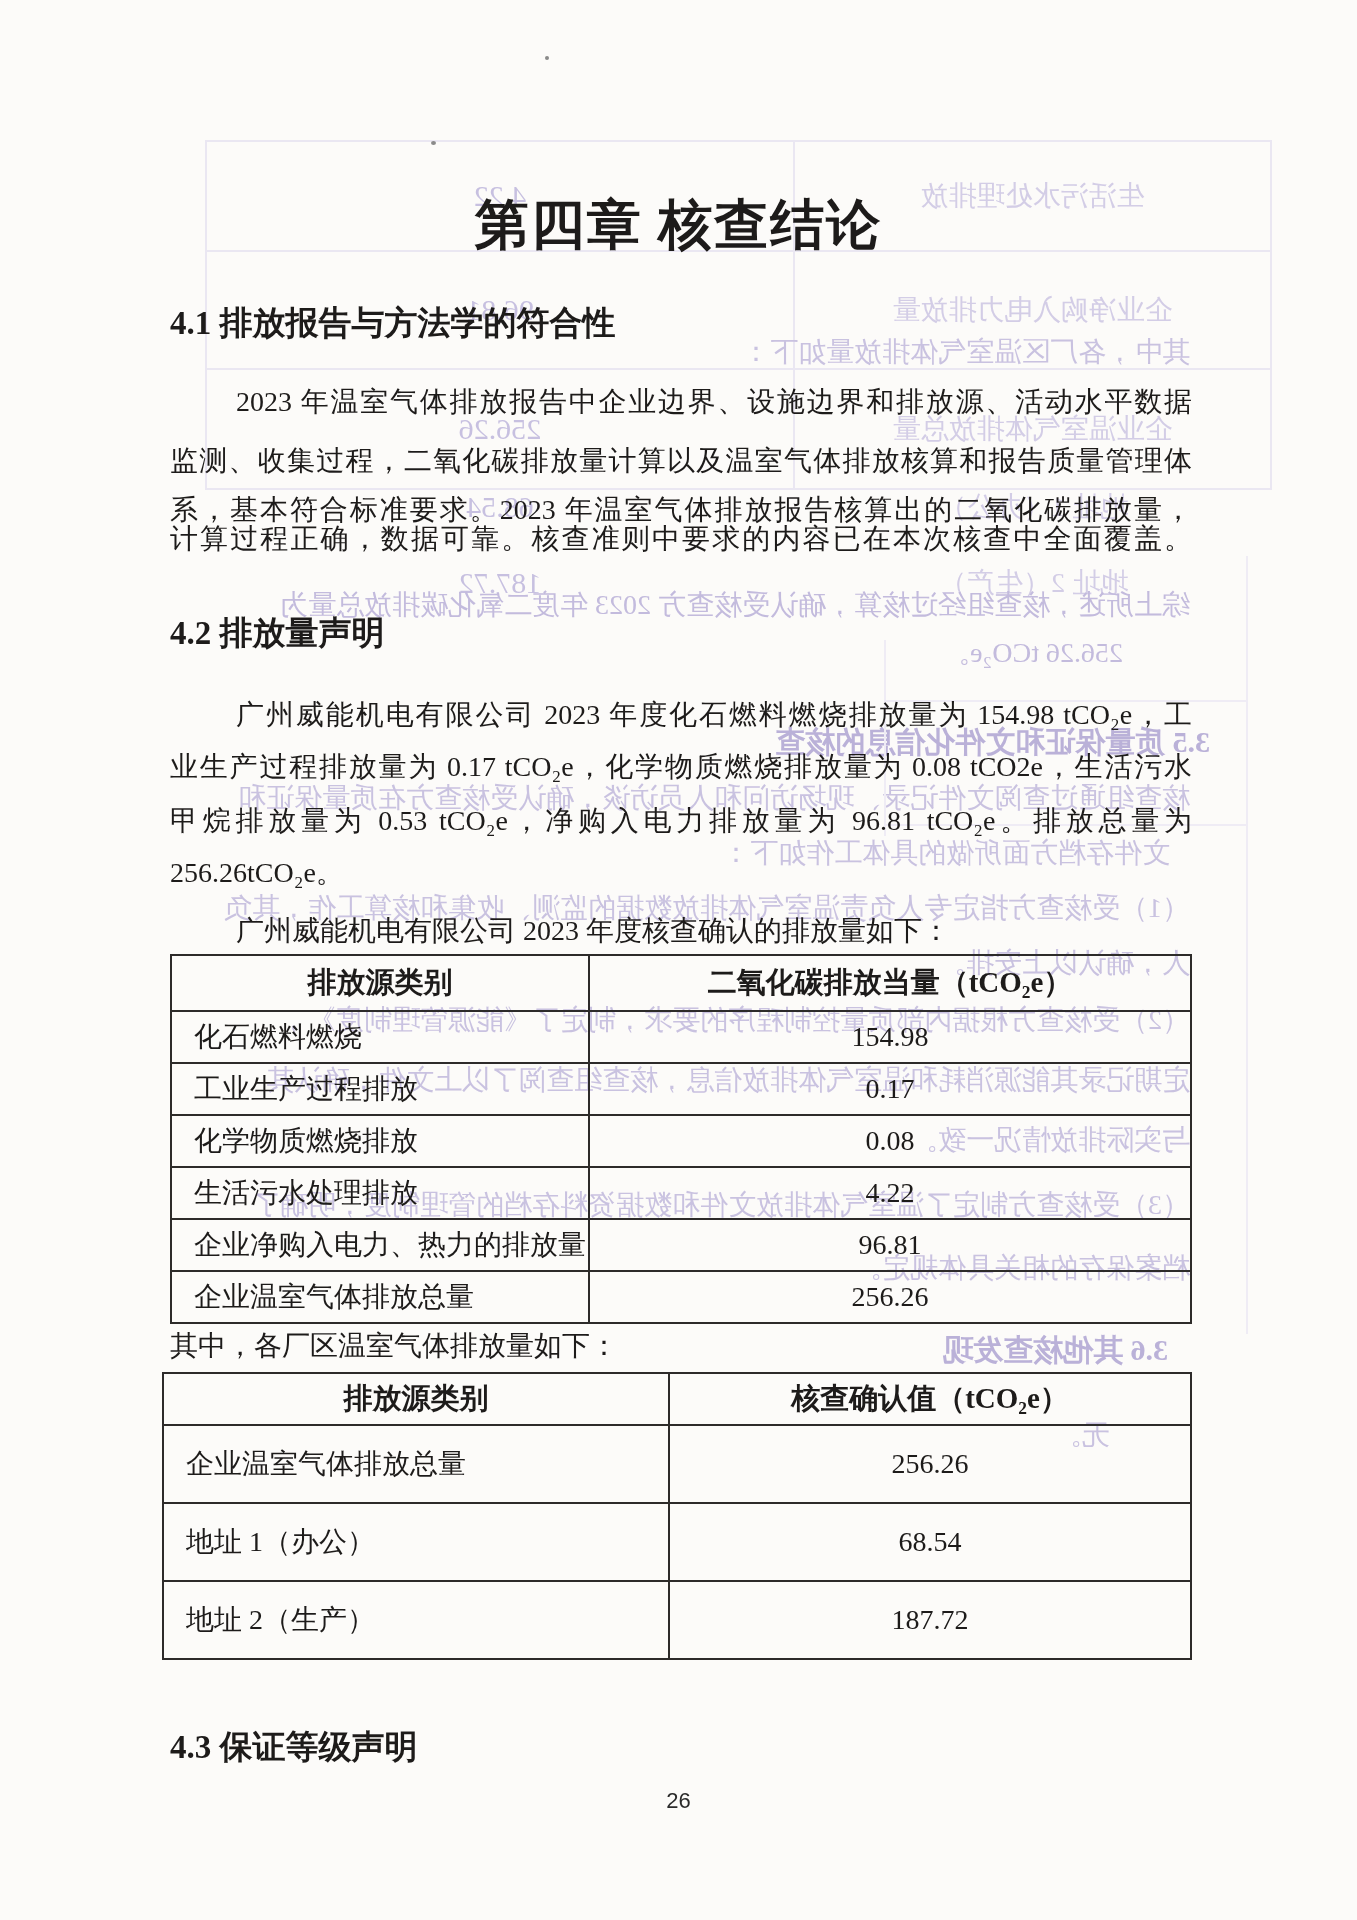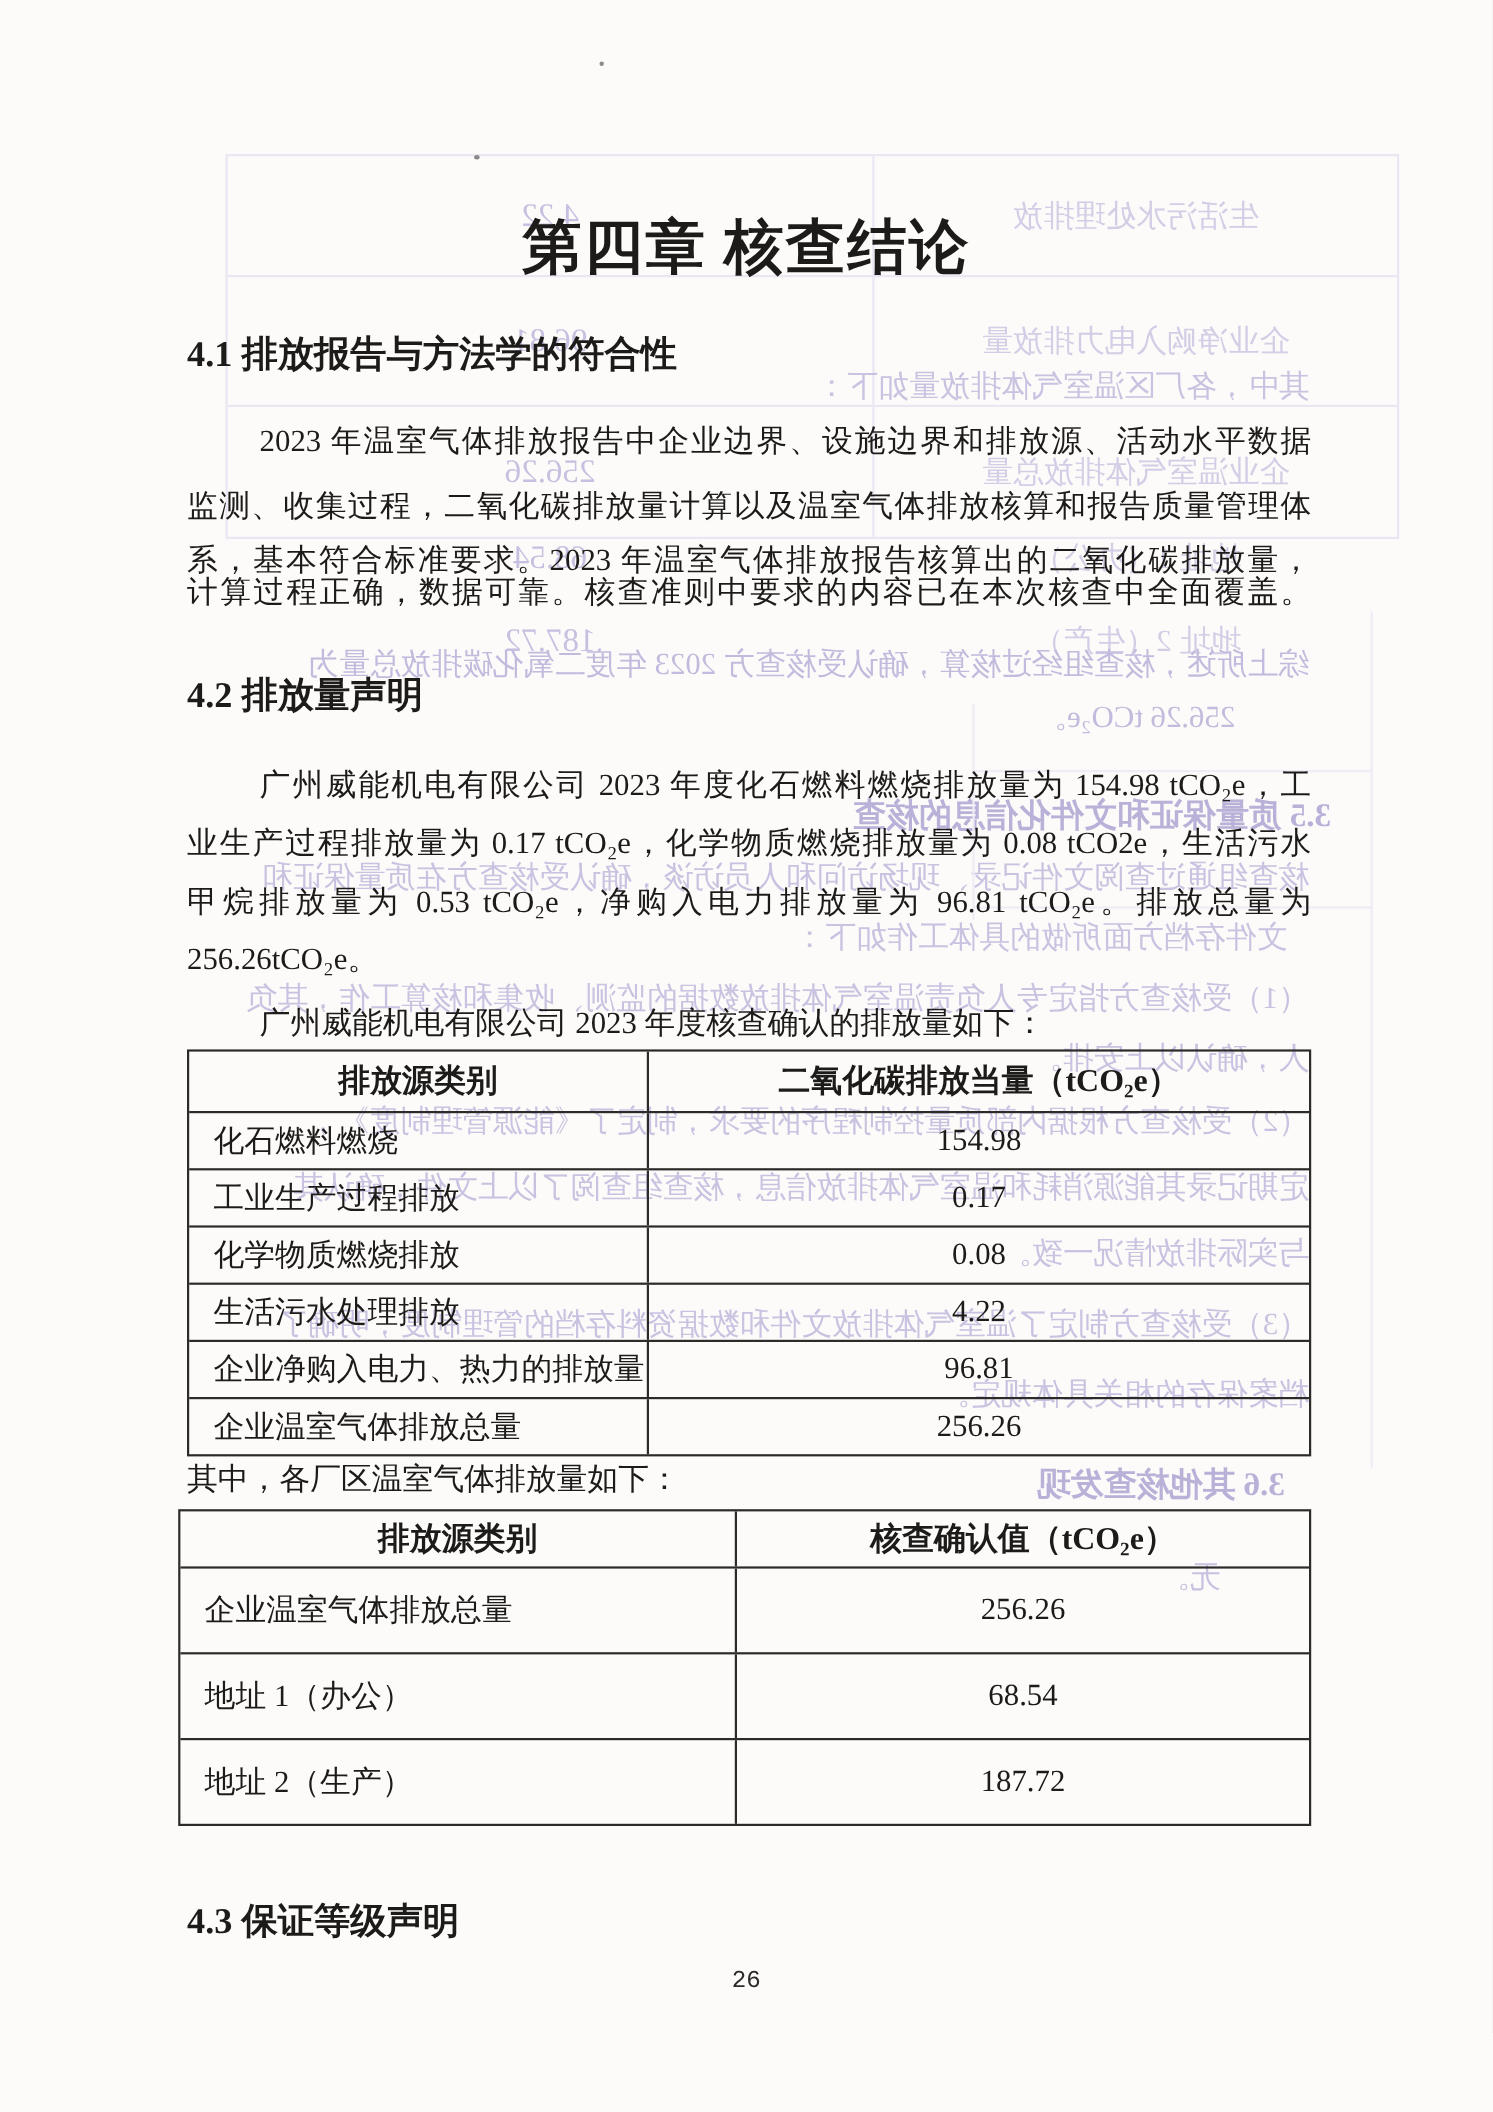--- a/index.html
+++ b/index.html
@@ -32,21 +32,21 @@
   .bl.nj{text-align:left;text-align-last:left;}
   .bl.ind{text-indent:66px;}
   .tbl{position:absolute;border:2px solid #2d2b2a;box-sizing:border-box;background:rgba(252,251,249,0);}
   .trow{display:flex;box-sizing:border-box;border-top:2px solid #2d2b2a;}
   .trow.first{border-top:none;}
   .tc{box-sizing:border-box;display:flex;align-items:center;font-size:28px;}
   .tlab{border-right:2px solid #2d2b2a;padding-left:22px;}
   .tval{flex:1;justify-content:center;}
   .thead .tc{justify-content:center;padding-left:0;font-weight:bold;font-size:29px;}
   .pagenum{position:absolute;left:0;top:1788px;width:1357px;text-align:center;
-           font-size:22px;color:#2b2b2b;font-family:Liberation Mono, monospace;}
+           font-size:22px;color:#2b2b2b;font-family:Liberation Sans, sans-serif;}
   .speck{position:absolute;background:#8a8a8a;border-radius:50%;}
 </style>
 </head>
 <body>
 
 <div class="page">
 
   <div>
 
     <div class="gtable gflip">

